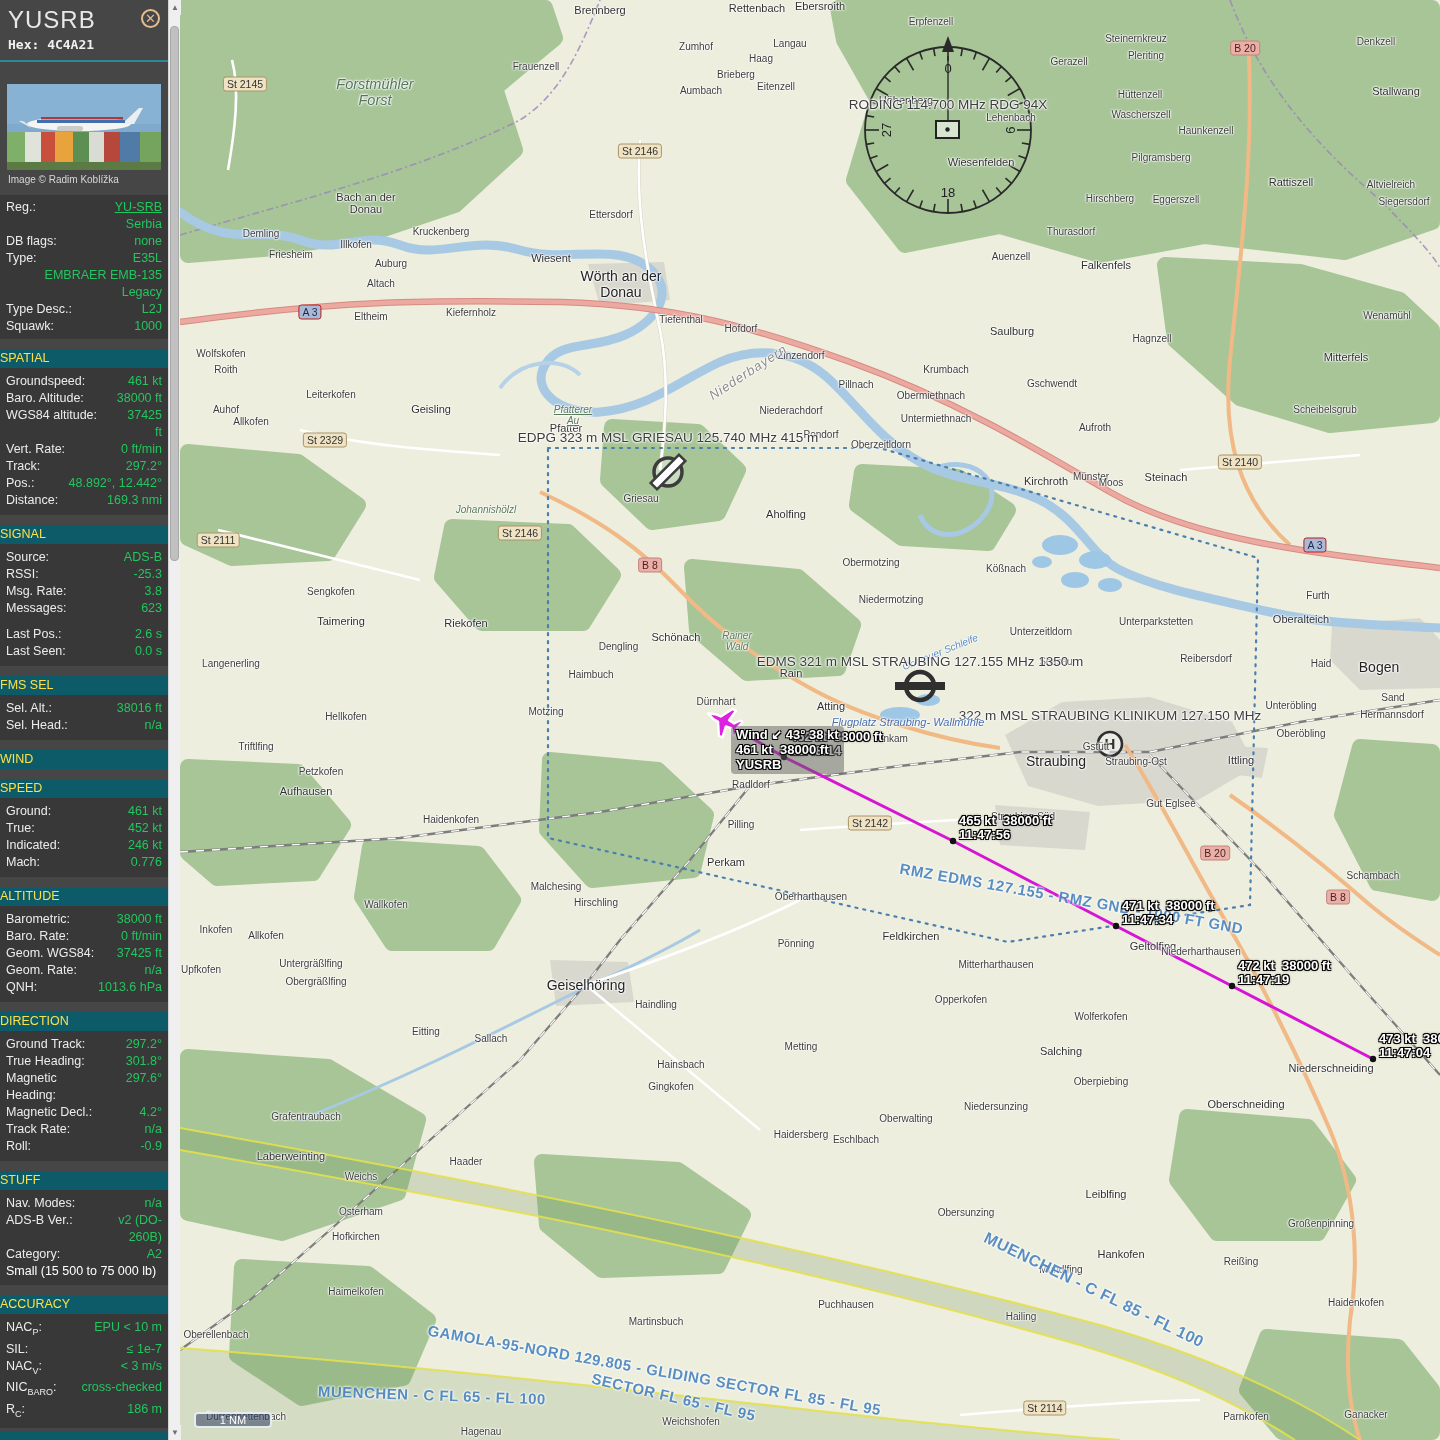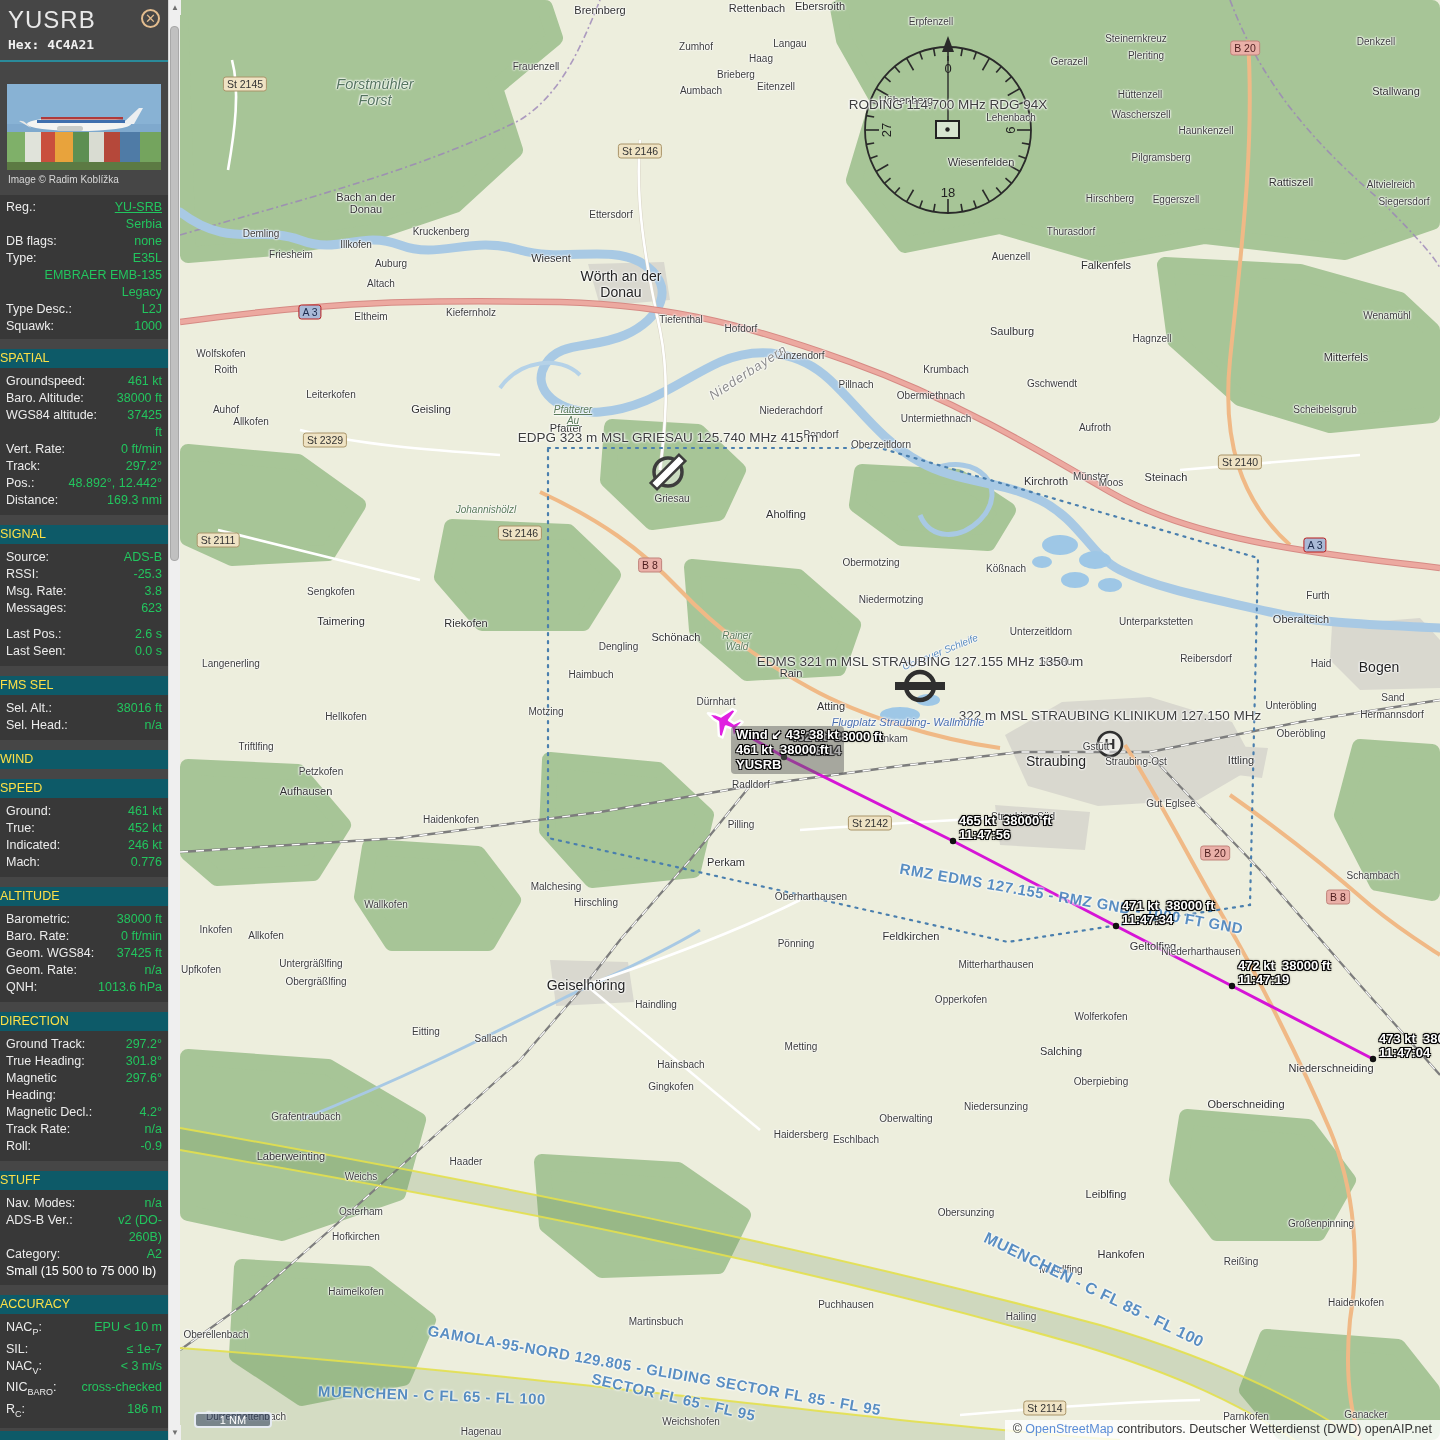--- a/index.html
+++ b/index.html
@@ -317,21 +317,21 @@
       <div class="ml hamlet" style="left: 931px; top: 395px;">Obermiethnach</div>
       <div class="ml hamlet" style="left: 936px; top: 418px;">Untermiethnach</div>
       <div class="ml hamlet" style="left: 791px; top: 410px;">Niederachdorf</div>
       <div class="ml hamlet" style="left: 821px; top: 434px;">Pondorf</div>
       <div class="ml hamlet" style="left: 881px; top: 444px;">Oberzeitldorn</div>
       <div class="ml hamlet" style="left: 1095px; top: 427px;">Aufroth</div>
       <div class="ml town" style="left: 1046px; top: 481px;">Kirchroth</div>
       <div class="ml hamlet" style="left: 1091px; top: 476px;">Münster</div>
       <div class="ml town" style="left: 1166px; top: 477px;">Steinach</div>
       <div class="ml hamlet" style="left: 1111px; top: 482px;">Moos</div>
-      <div class="ml hamlet" style="left: 641px; top: 498px; margin-left: 31px;">Griesau</div>
+      <div class="ml hamlet" style="left: 641px; top: 498px;">Griesau</div>
       <div class="ml town" style="left: 786px; top: 514px;">Aholfing</div>
       <div class="ml hamlet" style="left: 871px; top: 562px;">Obermotzing</div>
       <div class="ml hamlet" style="left: 891px; top: 599px;">Niedermotzing</div>
       <div class="ml hamlet" style="left: 1006px; top: 568px;">Kößnach</div>
       <div class="ml hamlet" style="left: 221px; top: 353px;">Wolfskofen</div>
       <div class="ml hamlet" style="left: 226px; top: 369px;">Roith</div>
       <div class="ml hamlet" style="left: 331px; top: 394px;">Leiterkofen</div>
       <div class="ml town" style="left: 431px; top: 409px;">Geisling</div>
       <div class="ml hamlet" style="left: 226px; top: 409px;">Auhof</div>
       <div class="ml hamlet" style="left: 251px; top: 421px;">Allkofen</div>
@@ -490,21 +490,20 @@
       <div class="trail-label" style="left: 1379px; top: 1032px;">473 kt  38000 ft
 11:47:04</div>
     </div>
 
   <div id="aircraft-label"><span>Wind ↙ 43° 38 kt</span>
 <span>461 kt  38000 ft</span>
 <span>YUSRB</span></div>
 
   <div id="scalebar"><span>1 NM</span></div>
 
-  <div id="attribution"><span>© </span><span class="oslink">OpenStreetMap</span><span> contributors. Deutscher Wetterdienst (DWD) openAIP.net</span></div>
 </div>
 
 <div id="sidebar">
   <div id="sb-head">
     <div id="sb-title">YUSRB</div>
     <div id="sb-close">✕</div>
     <div id="sb-hex"><span>Hex:</span> <span>4C4A21</span></div>
   </div>
   <div id="sb-divider"></div>
 

